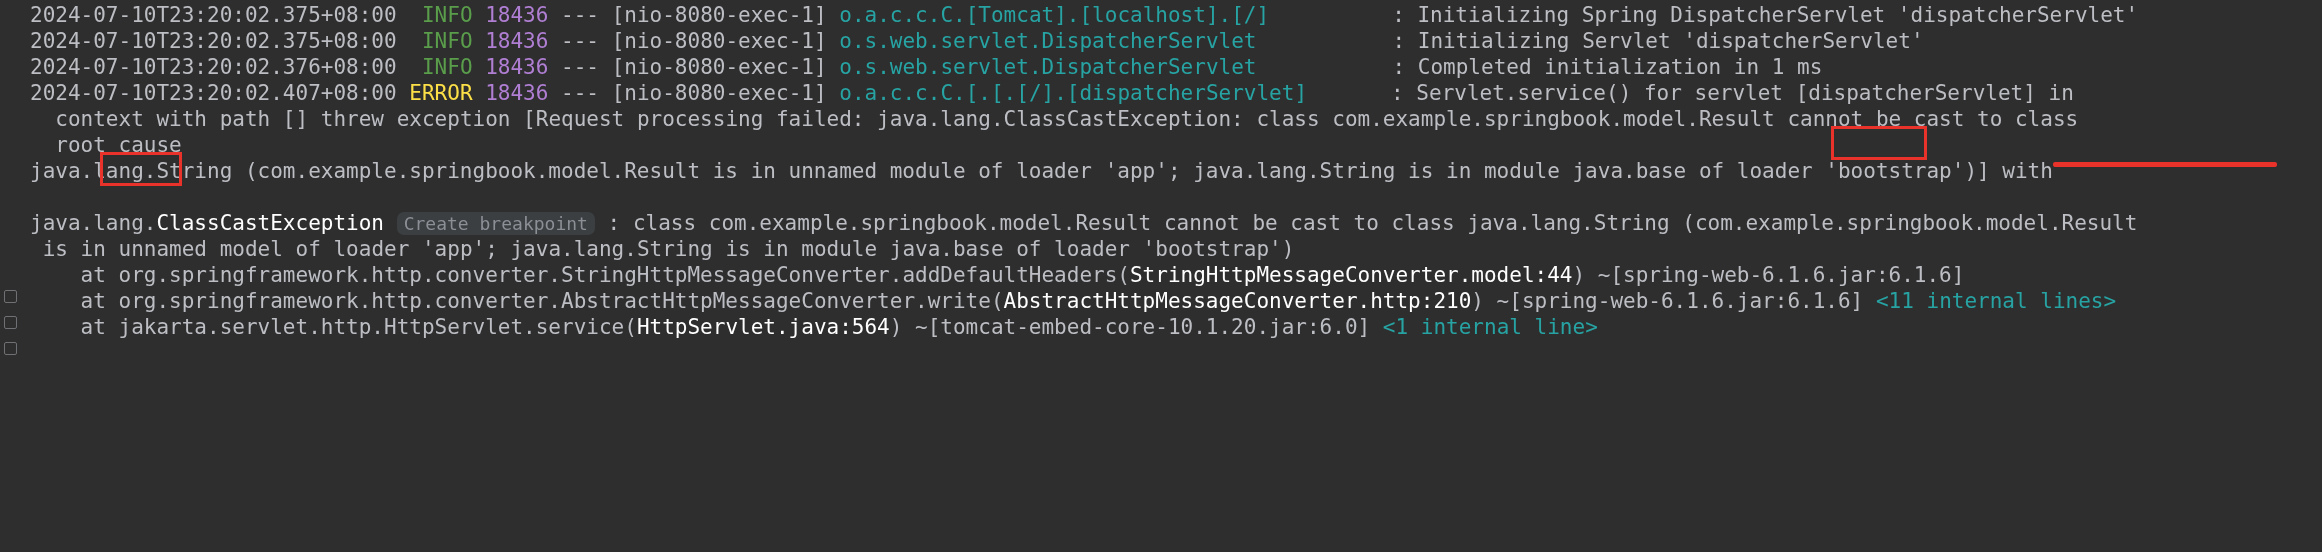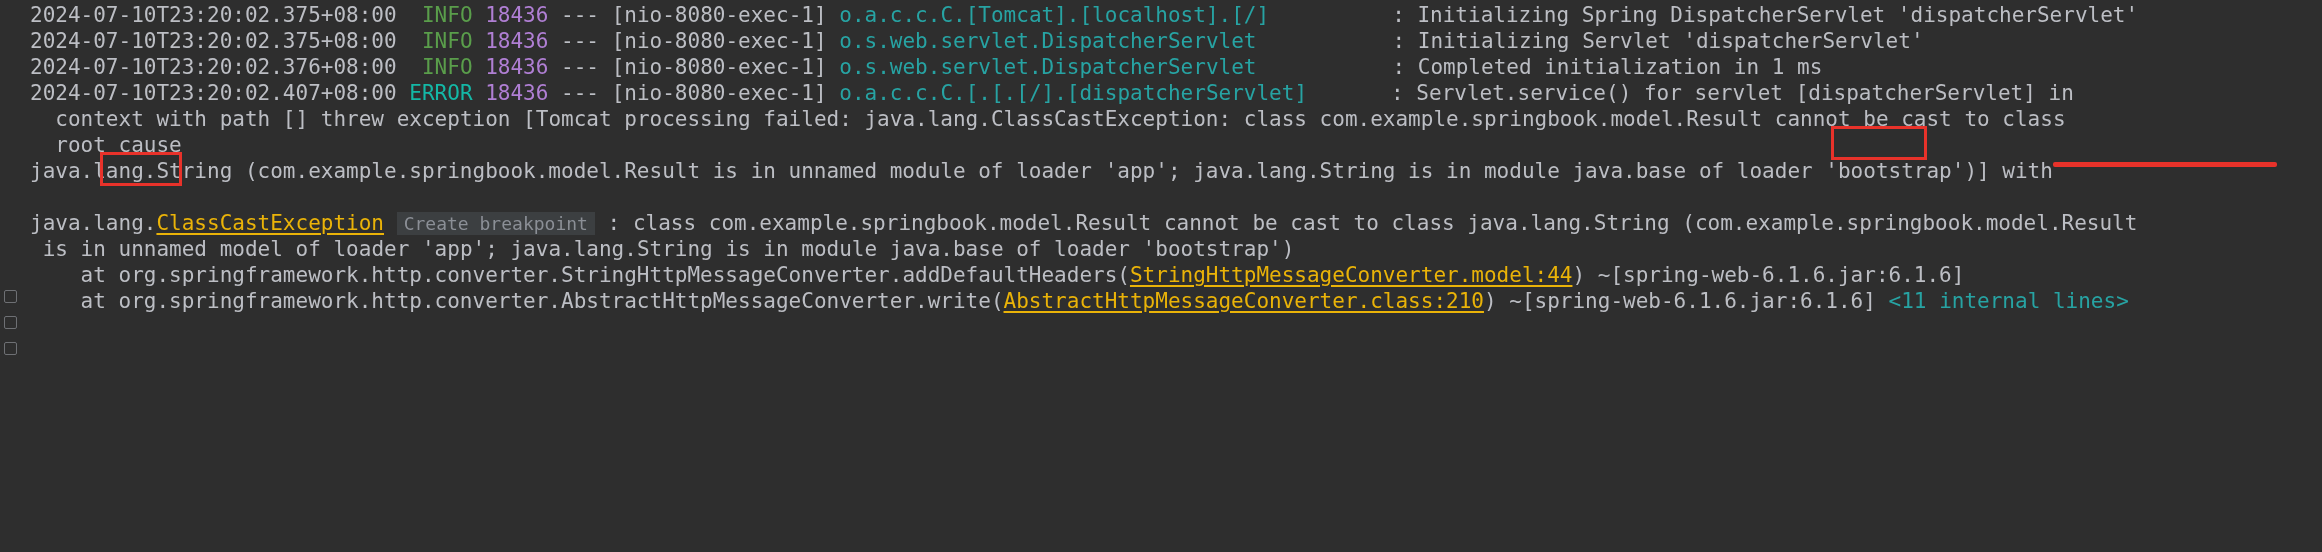--- a/index.html
+++ b/index.html
@@ -61,32 +61,32 @@
     padding-left: 30px;
     box-sizing: border-box;
     position: relative;
   }
 
   .line.blank { height: 26px; }
 
   
   .t-default { color: #bcbec4; }
   .t-info    { color: #5a9e4b; }
-  .t-error   { color: #14b8a6; }
+  .t-error   { color: #fde047; }
   .t-pid     { color: #b07fd4; }
   .t-logger  { color: #27a3a3; }
-  .t-link    { color: #eab308; text-decoration: underline; text-underline-offset: 3px; }
+  .t-link    { color: #ffffff; text-underline-offset: 3px; }
   .t-fold    { color: #27a3a3; }
 
   .breakpoint-pill {
     background: #3c3f41;
     color: #8b8f96;
     font-size: 18px;
     padding: 1px 7px;
-    border-radius: 0;
+    border-radius: 7px;
   }
 
   
   .anno-box {
     position: absolute;
     border: 3px solid #e8322a;
     box-sizing: border-box;
     pointer-events: none;
   }
   .anno-underline {
@@ -111,34 +111,35 @@
   <div class="lines">
 
     <div class="line"><span class="t-default">2024-07-10T23:20:02.375+08:00</span><span class="t-default">  </span><span class="t-info">INFO</span><span class="t-default"> </span><span class="t-pid">18436</span><span class="t-default"> </span><span class="t-default">---</span><span class="t-default"> </span><span class="t-default">[nio-8080-exec-1]</span><span class="t-default"> </span><span class="t-logger">o.a.c.c.C.[Tomcat].[localhost].[/]</span><span class="t-default" style="display:inline-block;width:123px;"></span><span class="t-default">:</span><span class="t-default"> </span><span class="t-default">Initializing Spring DispatcherServlet 'dispatcherServlet'</span></div>
 
     <div class="line"><span class="t-default">2024-07-10T23:20:02.375+08:00</span><span class="t-default">  </span><span class="t-info">INFO</span><span class="t-default"> </span><span class="t-pid">18436</span><span class="t-default"> </span><span class="t-default">---</span><span class="t-default"> </span><span class="t-default">[nio-8080-exec-1]</span><span class="t-default"> </span><span class="t-logger">o.s.web.servlet.DispatcherServlet</span><span class="t-default" style="display:inline-block;width:136px;"></span><span class="t-default">:</span><span class="t-default"> </span><span class="t-default">Initializing Servlet 'dispatcherServlet'</span></div>
 
     <div class="line"><span class="t-default">2024-07-10T23:20:02.376+08:00</span><span class="t-default">  </span><span class="t-info">INFO</span><span class="t-default"> </span><span class="t-pid">18436</span><span class="t-default"> </span><span class="t-default">---</span><span class="t-default"> </span><span class="t-default">[nio-8080-exec-1]</span><span class="t-default"> </span><span class="t-logger">o.s.web.servlet.DispatcherServlet</span><span class="t-default" style="display:inline-block;width:136px;"></span><span class="t-default">:</span><span class="t-default"> </span><span class="t-default">Completed initialization in 1 ms</span></div>
 
     <div class="line"><span class="t-default">2024-07-10T23:20:02.407+08:00</span><span class="t-default"> </span><span class="t-error">ERROR</span><span class="t-default"> </span><span class="t-pid">18436</span><span class="t-default"> </span><span class="t-default">---</span><span class="t-default"> </span><span class="t-default">[nio-8080-exec-1]</span><span class="t-default"> </span><span class="t-logger">o.a.c.c.C.[.[.[/].[dispatcherServlet]</span><span class="t-default" style="display:inline-block;width:84px;"></span><span class="t-default">:</span><span class="t-default"> </span><span class="t-default">Servlet.service() for servlet [dispatcherServlet] in</span></div>
 
-    <div class="line"><span class="t-default">  </span><span class="t-default">context with path [] threw exception [Tomcat processing failed: java.lang.ClassCastException: class com.example.springbook.model.Result cannot be cast to class</span></div>
+    <div class="line"><span class="t-default">  </span><span class="t-default">context with path [] threw exception [Request processing failed: java.lang.ClassCastException: class com.example.springbook.model.Result cannot be cast to class</span></div>
     <div class="line"><span class="t-default">  </span><span class="t-default">root cause</span></div>
     <div class="line"><span class="t-default">java.lang.String (com.example.springbook.model.Result is in unnamed module of loader 'app'; java.lang.String is in module java.base of loader 'bootstrap')] with</span></div>
 
     <div class="line blank"></div>
 
     <div class="line"><span class="t-default">java.lang.</span><span class="t-link">ClassCastException</span><span class="t-default"> </span><span class="breakpoint-pill">Create breakpoint</span><span class="t-default"> </span><span class="t-default">:</span><span class="t-default"> </span><span class="t-default">class com.example.springbook.model.Result cannot be cast to class java.lang.String (com.example.springbook.model.Result</span></div>
 
     <div class="line"><span class="t-default"> </span><span class="t-default">is in unnamed model of loader 'app'; java.lang.String is in module java.base of loader 'bootstrap')</span></div>
 
     <div class="line"><span class="t-default">    </span><span class="t-default">at org.springframework.http.converter.StringHttpMessageConverter.addDefaultHeaders(</span><span class="t-link">StringHttpMessageConverter.model:44</span><span class="t-default">) ~[spring-web-6.1.6.jar:6.1.6]</span></div>
 
-    <div class="line"><span class="t-default">    </span><span class="t-default">at org.springframework.http.converter.AbstractHttpMessageConverter.write(</span><span class="t-link">AbstractHttpMessageConverter.class:210</span><span class="t-default">) ~[spring-web-6.1.6.jar:6.1.6]</span><span class="t-default"> </span><span class="t-fold">&lt;11 internal lines&gt;</span></div>
+    <div class="line"><span class="t-default">    </span><span class="t-default">at org.springframework.http.converter.AbstractHttpMessageConverter.write(</span><span class="t-link">AbstractHttpMessageConverter.http:210</span><span class="t-default">) ~[spring-web-6.1.6.jar:6.1.6]</span><span class="t-default"> </span><span class="t-fold">&lt;11 internal lines&gt;</span></div>
 
+    <div class="line"><span class="t-default">    </span><span class="t-default">at jakarta.servlet.http.HttpServlet.service(</span><span class="t-link">HttpServlet.java:564</span><span class="t-default">) ~[tomcat-embed-core-10.1.20.jar:6.0]</span><span class="t-default"> </span><span class="t-fold">&lt;1 internal line&gt;</span></div>
 
 
   </div>
 
   <div class="anno-box" style="left:1831px; top:126px; width:96px; height:34px;"></div>
 
   <div class="anno-underline" style="left:2053px; top:162px; width:224px;"></div>
 
   <div class="anno-box" style="left:100px; top:152px; width:82px; height:34px;"></div>
 

